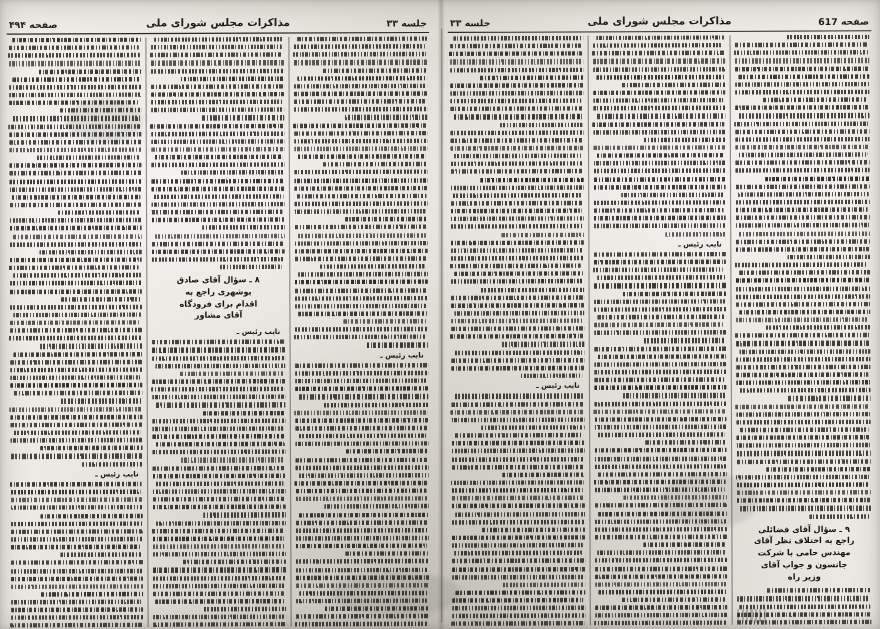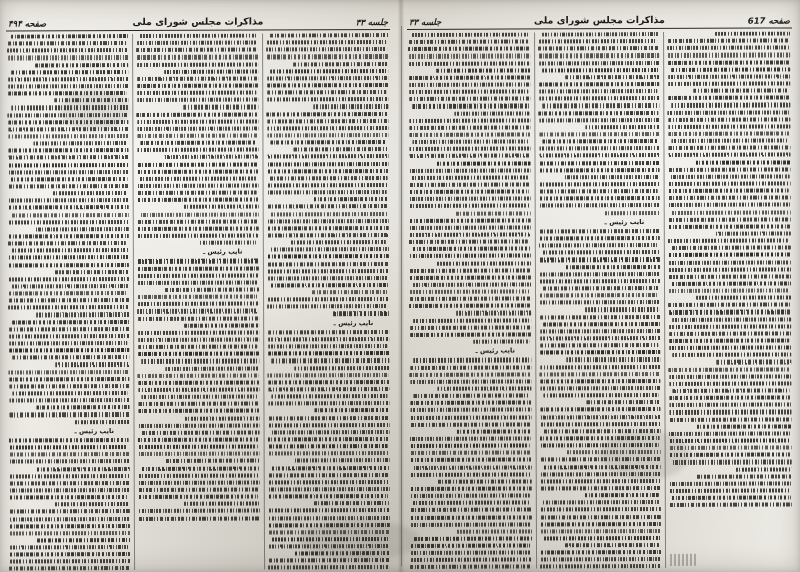--- a/index.html
+++ b/index.html
@@ -50,21 +50,21 @@
   .masthead{
     position:relative;height:22px;
     display:flex;align-items:flex-end;justify-content:space-between;
     padding:0 4px 1px 4px;box-sizing:border-box;
   }
   .masthead .mh-title{
     position:absolute;left:0;right:0;text-align:center;bottom:2px;
     font-weight:bold;font-size:9.5px;letter-spacing:.4px;
     color:#1d1b18;
   }
-  .mh-side{font-weight:bold;font-size:8.5px;color:#201e1a;position:relative;z-index:2;font-style:italic;}
+  .mh-side{font-weight:bold;font-size:8.5px;color:#201e1a;position:relative;z-index:2;}
   .rule{
     height:0;border-top:1.7px solid #2a2824;
     margin:1px 2px 3px 2px;
     box-shadow:0 1.4px 0 -0.6px rgba(45,42,37,.55);
   }
   
   .cols{display:flex;gap:0;height:536px;}
   .col{
     position:relative;
     box-sizing:border-box;
@@ -123,21 +123,21 @@
   .hd-block{margin:5px 0 5px 0;}
   
   .txt-head{
     font-size:7.4px;font-weight:bold;color:#15130f;
     text-align:center;line-height:1.45;
     margin:4px 0 3px 0;
     white-space:pre-line;
   }
   .txt-sub{
     font-size:6.6px;font-weight:bold;color:#1a1814;
-    text-align:right;line-height:1.4;margin:3px 16px 2px 0;
+    text-align:right;line-height:1.4;margin:3px 4px 2px 0;
   }
   
   .col .ln:nth-child(5n+1){margin-left:3px;}
   .col .ln:nth-child(7n+2){margin-right:2px;}
   .col .ln:nth-child(11n+4){opacity:.80;}
   .col .ln:nth-child(13n+6){opacity:.99;}
   .col .ln:nth-child(9n+3){transform:translateX(-1px);}
   .short-1{width:62%;}
   .short-2{width:46%;}
   .short-3{width:78%;}
@@ -229,20 +229,27 @@
             <div class="ln"></div>
           <div class="ln v2"></div>
             <div class="ln v4 short-3"></div>
             <div class="ln v3"></div>
           <div class="ln"></div>
             <div class="ln v2"></div>
             <div class="ln v4"></div>
           <div class="ln v3"></div>
             <div class="ln short-2"></div>
 
+          <div class="hd-block">
+            <div class="txt-head">۹ ـ سؤال آقای فضائلی
+راجع به اختلاف نظر آقای
+مهندس حامی با شرکت
+جانسون و جواب آقای
+وزیر راه</div>
+          </div>
 
           <div class="ln v2 short-3"></div>
             <div class="ln v3"></div>
             <div class="ln"></div>
           <div class="ln v4"></div>
             <div class="ln v2"></div>
 
           <div class="corner-mark"></div>
         </div>
 
@@ -526,20 +533,26 @@
           <div class="ln v3"></div>
             <div class="ln v2"></div>
             <div class="ln v4"></div>
           <div class="ln short-1"></div>
             <div class="ln v3"></div>
             <div class="ln v2"></div>
           <div class="ln v4"></div>
             <div class="ln"></div>
             <div class="ln v3 short-2"></div>
 
+          <div class="hd-block">
+            <div class="txt-head">۸ ـ سؤال آقای صادق
+بوشهری راجع به
+اقدام برای فرودگاه
+آقای مشاور</div>
+          </div>
 
           <div class="txt-sub">نایب رئیس ـ</div>
 
           <div class="ln v2"></div>
             <div class="ln v4"></div>
             <div class="ln"></div>
           <div class="ln v3"></div>
             <div class="ln v2 short-3"></div>
             <div class="ln v4"></div>
           <div class="ln"></div>

